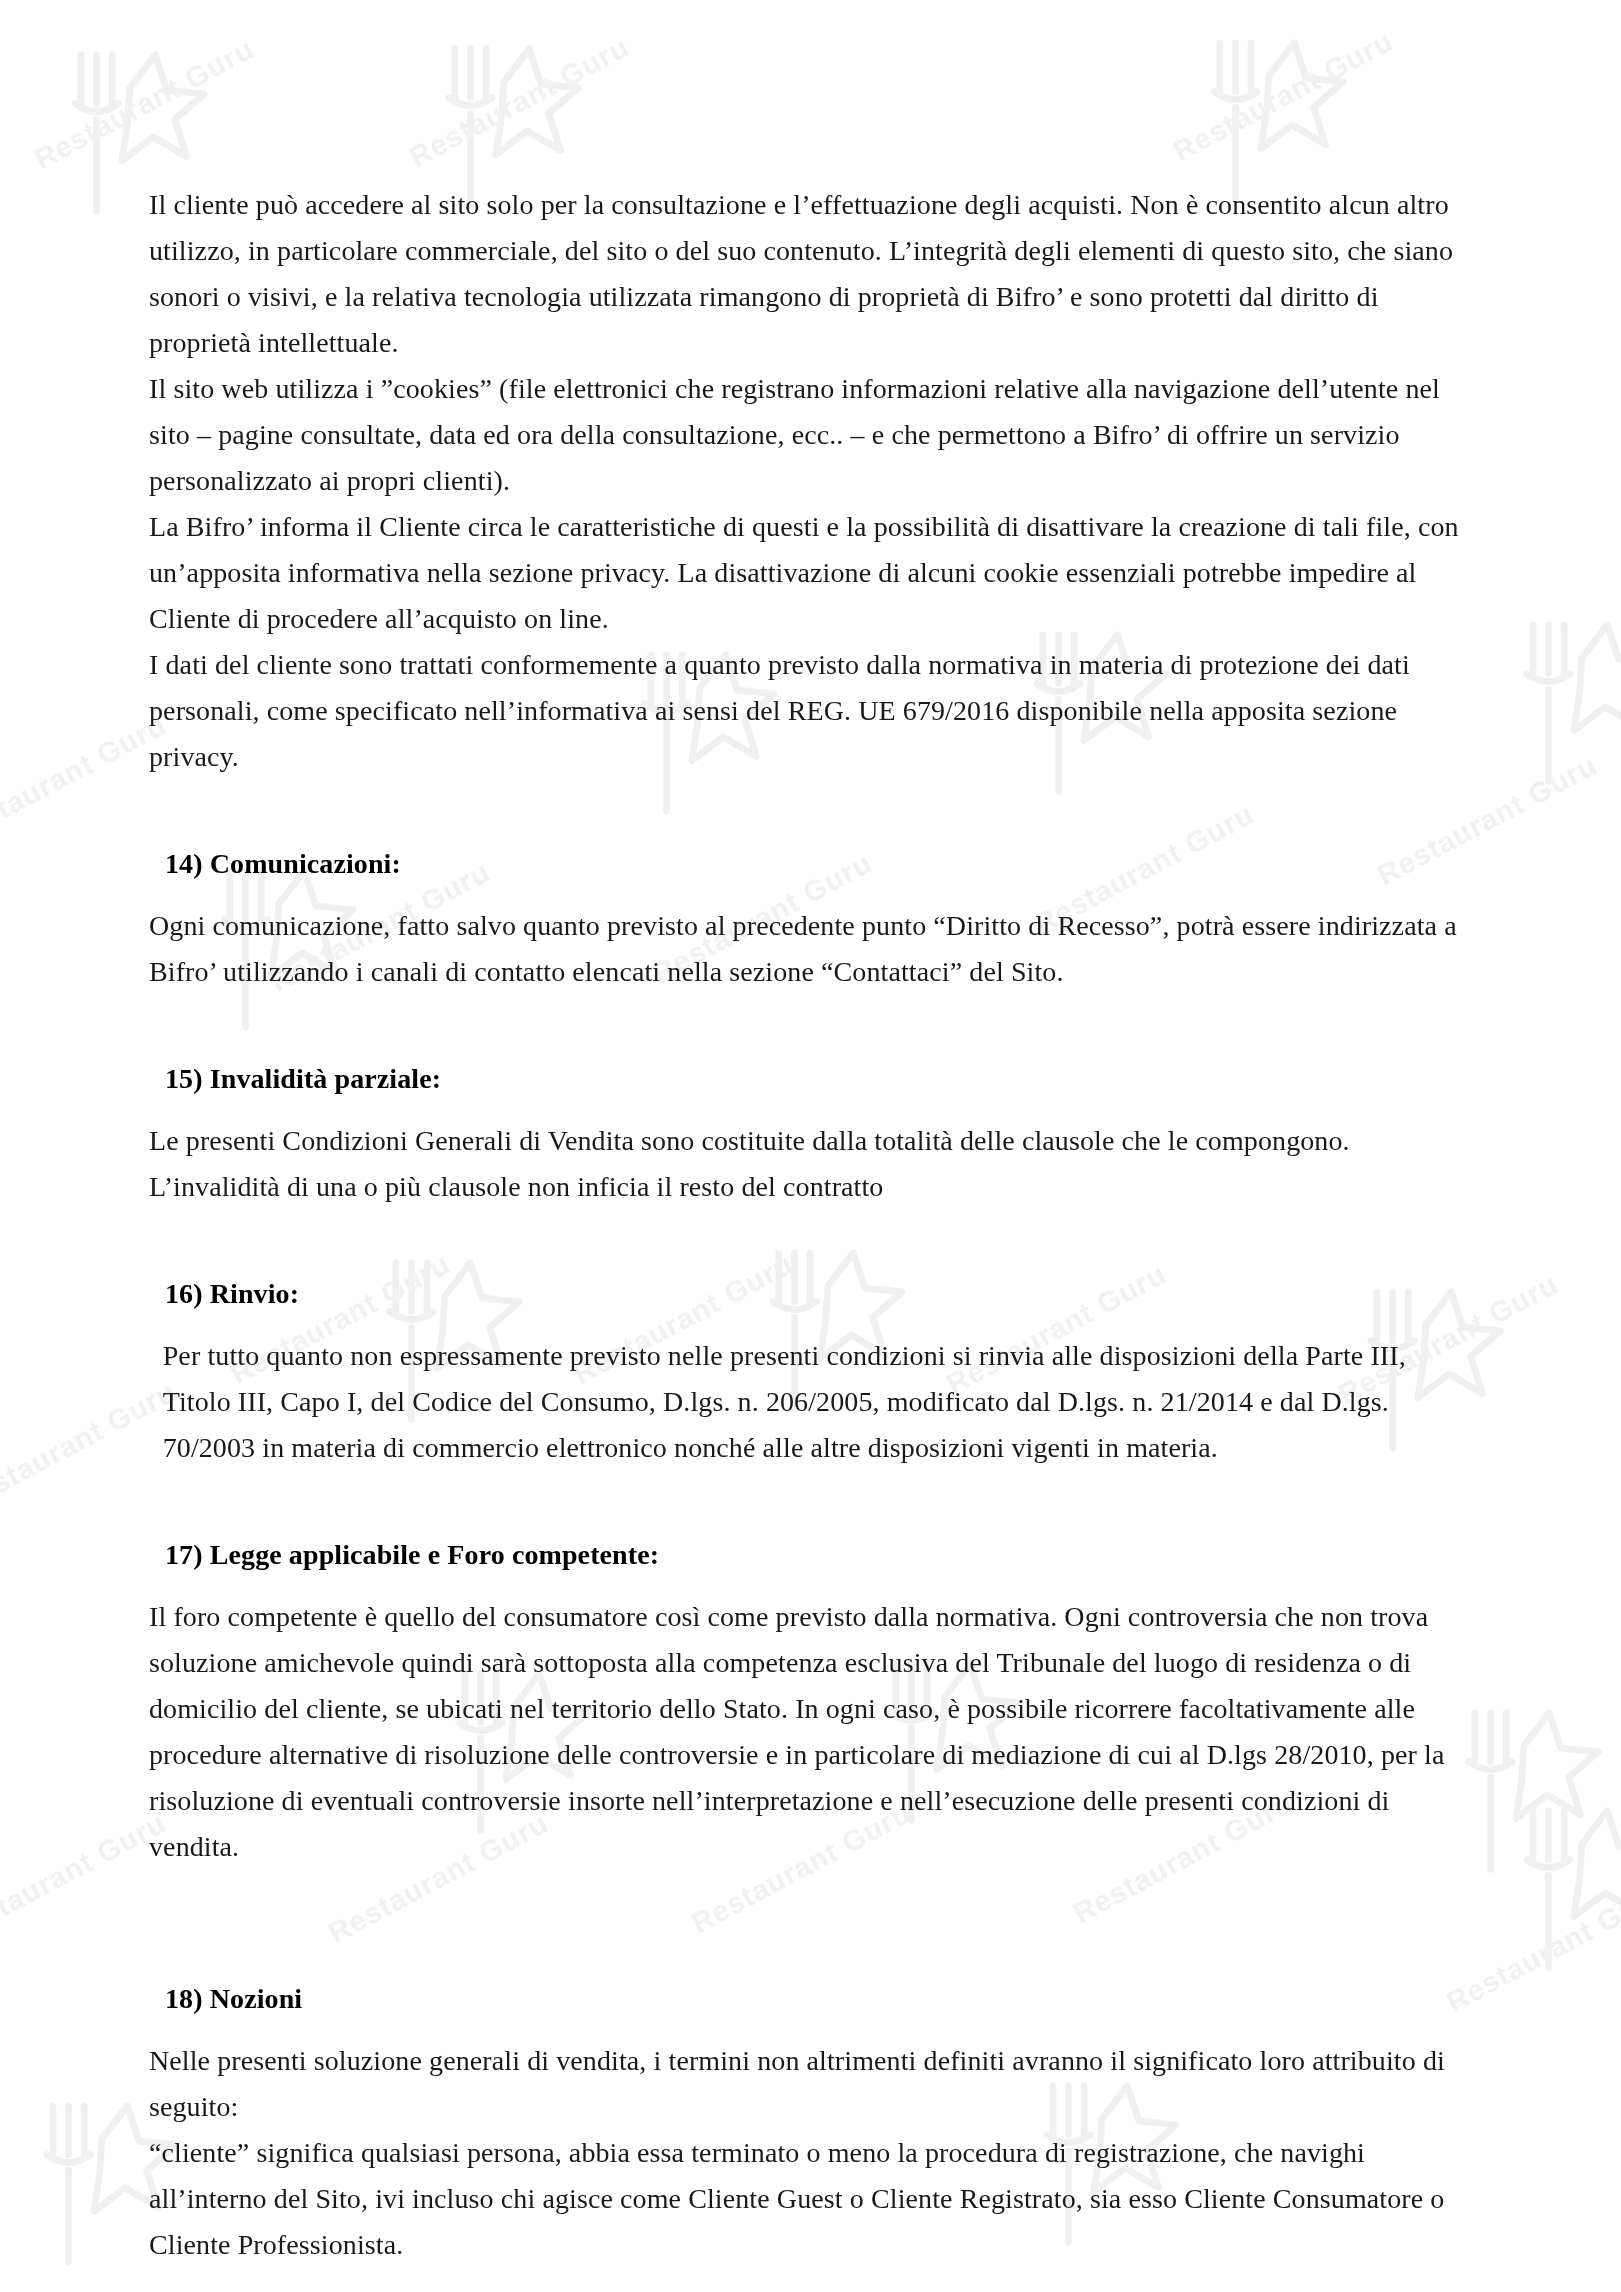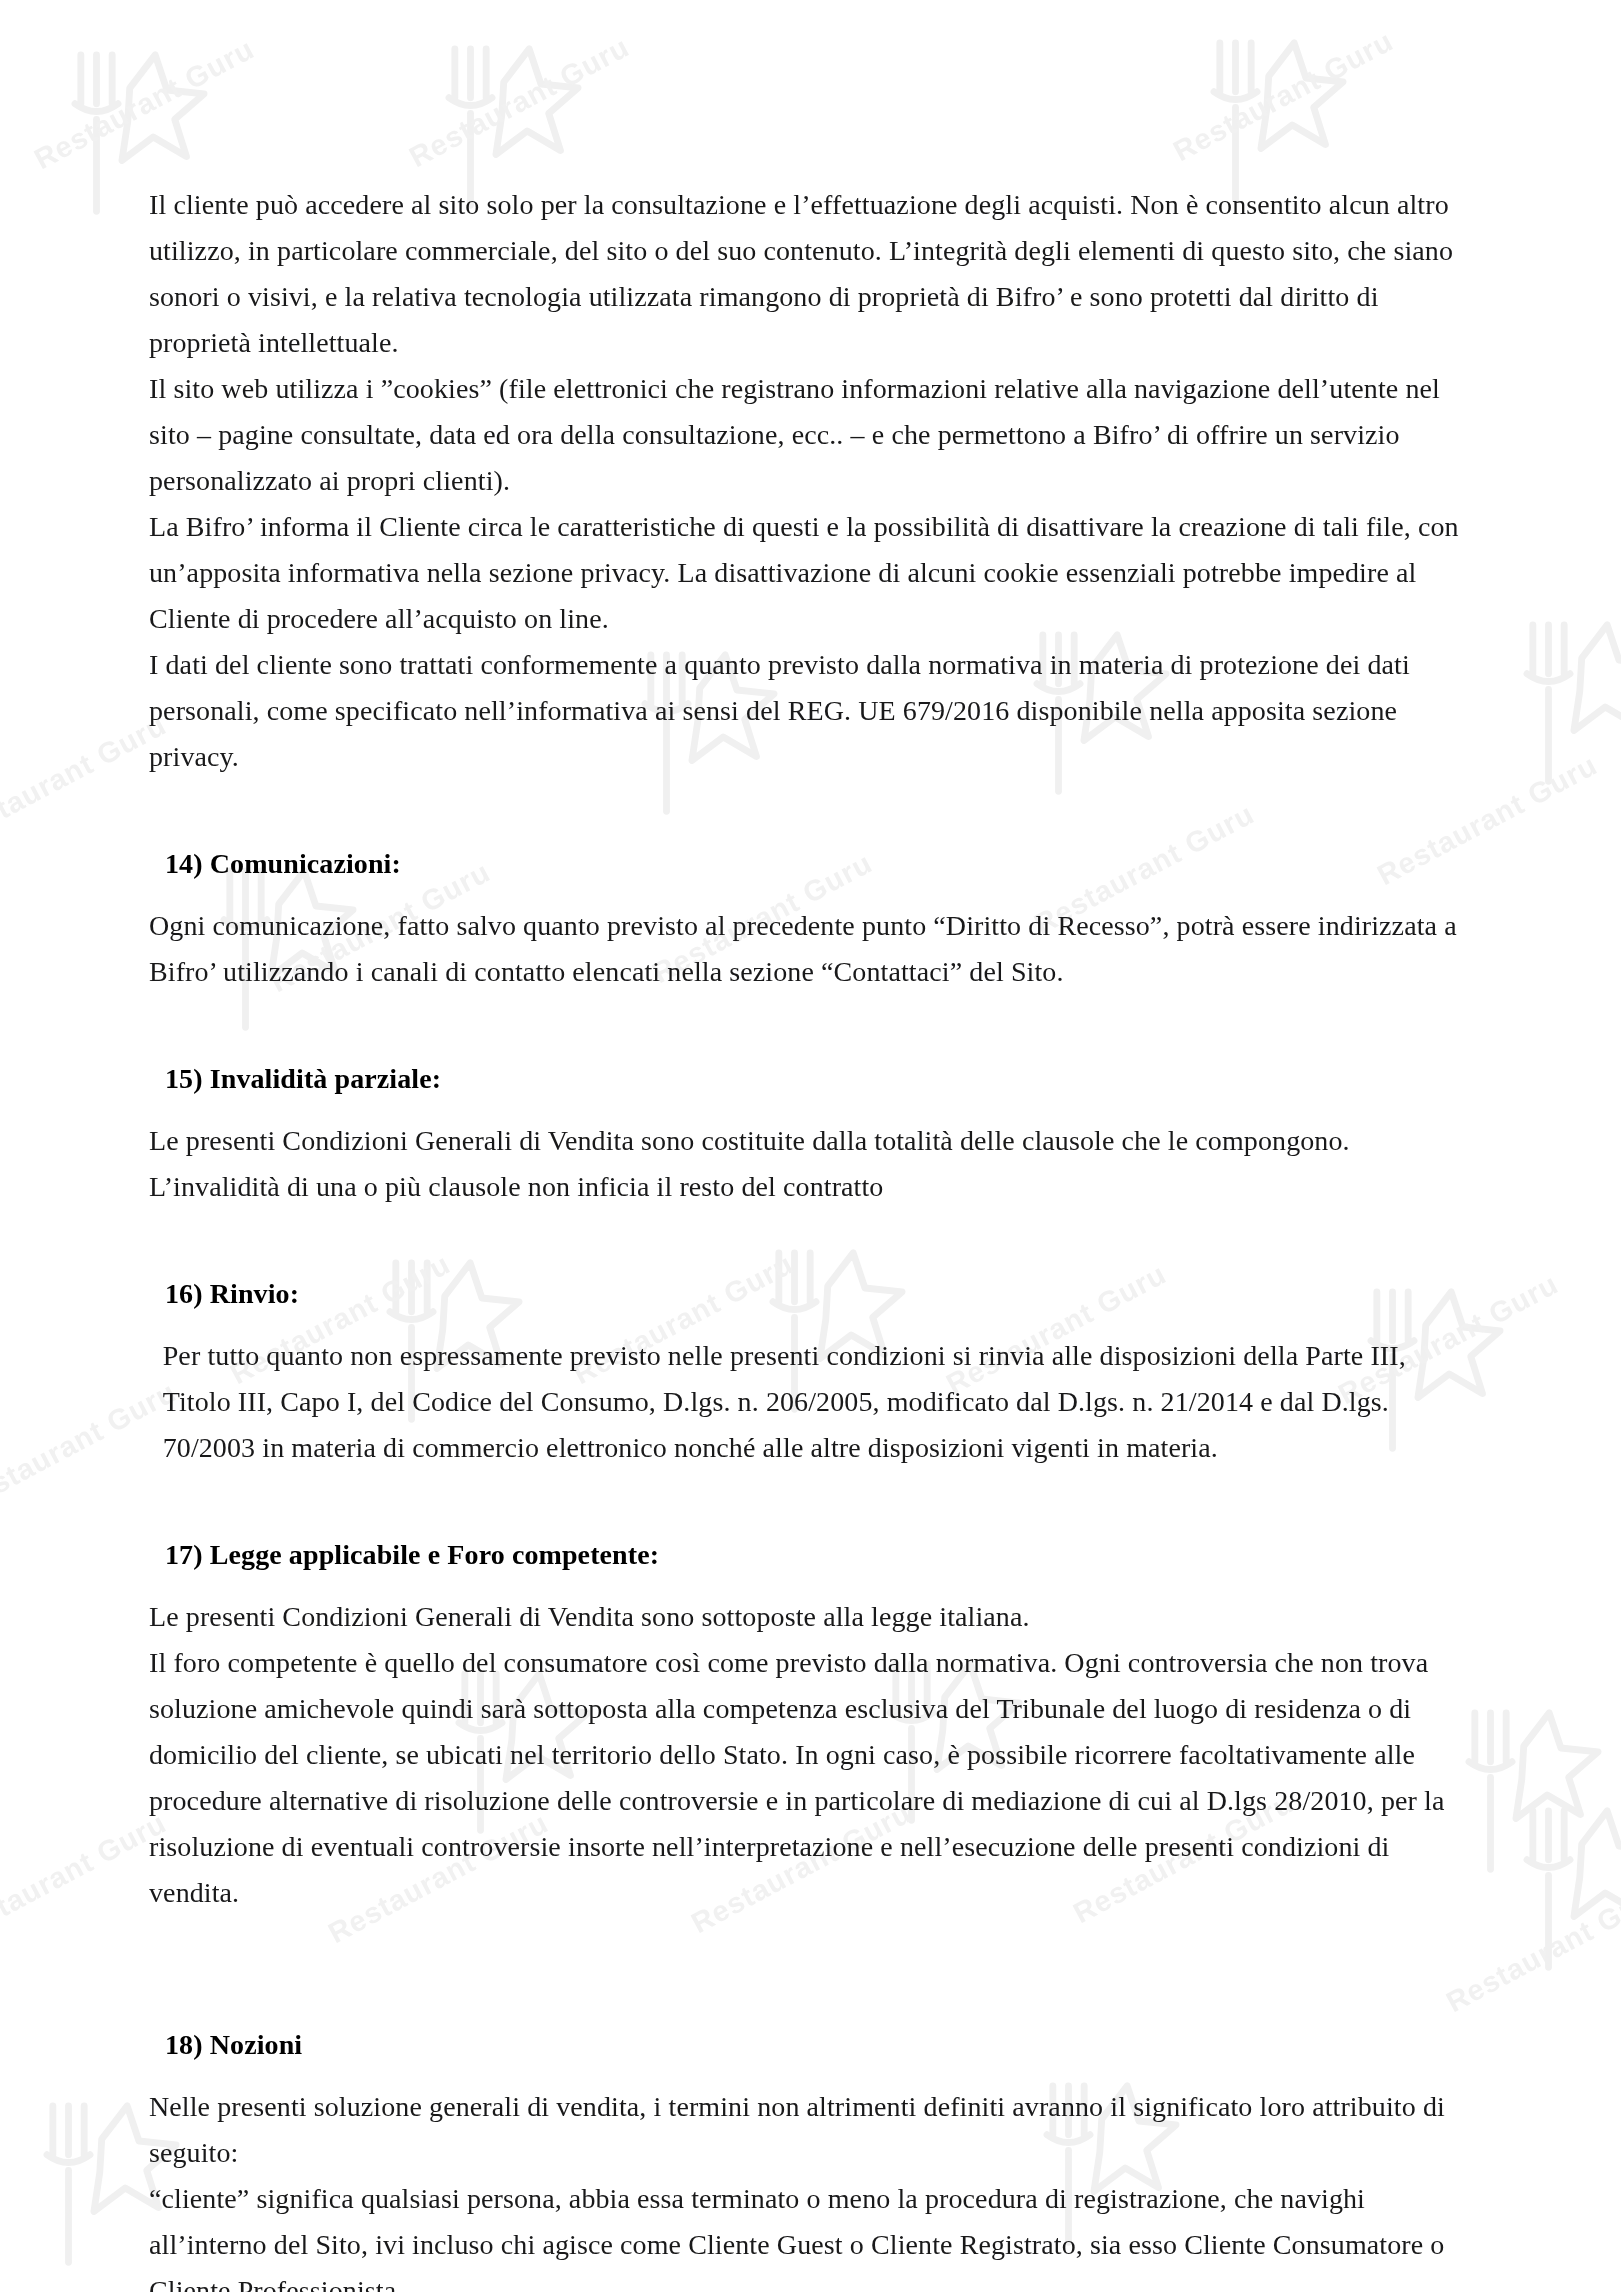--- a/index.html
+++ b/index.html
@@ -290,21 +290,20 @@
     <p class="doc-paragraph">Le presenti Condizioni Generali di Vendita sono costituite dalla totalità delle clausole che le compongono. L’invalidità di una o più clausole non inficia il resto del contratto</p>
 
     <div class="spacer-md"></div>
 
     <p class="doc-heading">16) Rinvio:</p>
     <p class="doc-paragraph indented">Per tutto quanto non espressamente previsto nelle presenti condizioni si rinvia alle disposizioni della Parte III, Titolo III, Capo I, del Codice del Consumo, D.lgs. n. 206/2005, modificato dal D.lgs. n. 21/2014 e dal D.lgs. 70/2003 in materia di commercio elettronico nonché alle altre disposizioni vigenti in materia.</p>
 
     <div class="spacer-md"></div>
 
     <p class="doc-heading">17) Legge applicabile e Foro competente:</p>
-    <p class="doc-paragraph">Le presenti Condizioni Generali di Vendita sono sottoposte alla legge italiana.</p>
     <p class="doc-paragraph">Il foro competente è quello del consumatore così come previsto dalla normativa. Ogni controversia che non trova soluzione amichevole quindi sarà sottoposta alla competenza esclusiva del Tribunale del luogo di residenza o di domicilio del cliente, se ubicati nel territorio dello Stato. In ogni caso, è possibile ricorrere facoltativamente alle procedure alternative di risoluzione delle controversie e in particolare di mediazione di cui al D.lgs 28/2010, per la risoluzione di eventuali controversie insorte nell’interpretazione e nell’esecuzione delle presenti condizioni di vendita.</p>
 
     <div class="spacer-lg"></div>
 
     <p class="doc-heading">18) Nozioni</p>
     <p class="doc-paragraph">Nelle presenti soluzione generali di vendita, i termini non altrimenti definiti avranno il significato loro attribuito di seguito:</p>
     <p class="doc-paragraph">“cliente” significa qualsiasi persona, abbia essa terminato o meno la procedura di registrazione, che navighi all’interno del Sito, ivi incluso chi agisce come Cliente Guest o Cliente Registrato, sia esso Cliente Consumatore o Cliente Professionista.</p>
 
   </div>
 </div>

